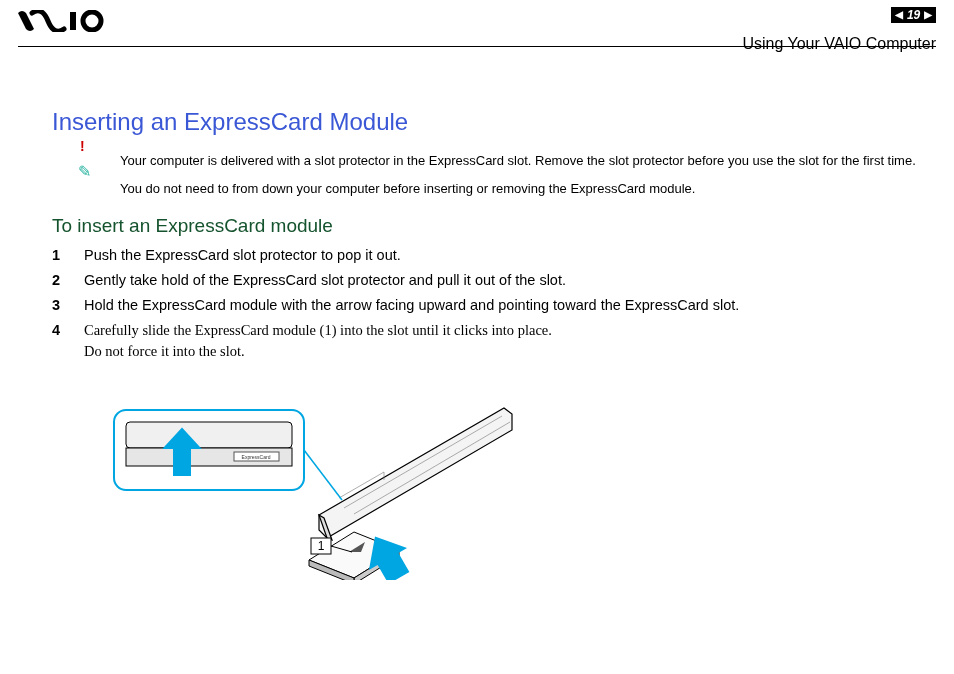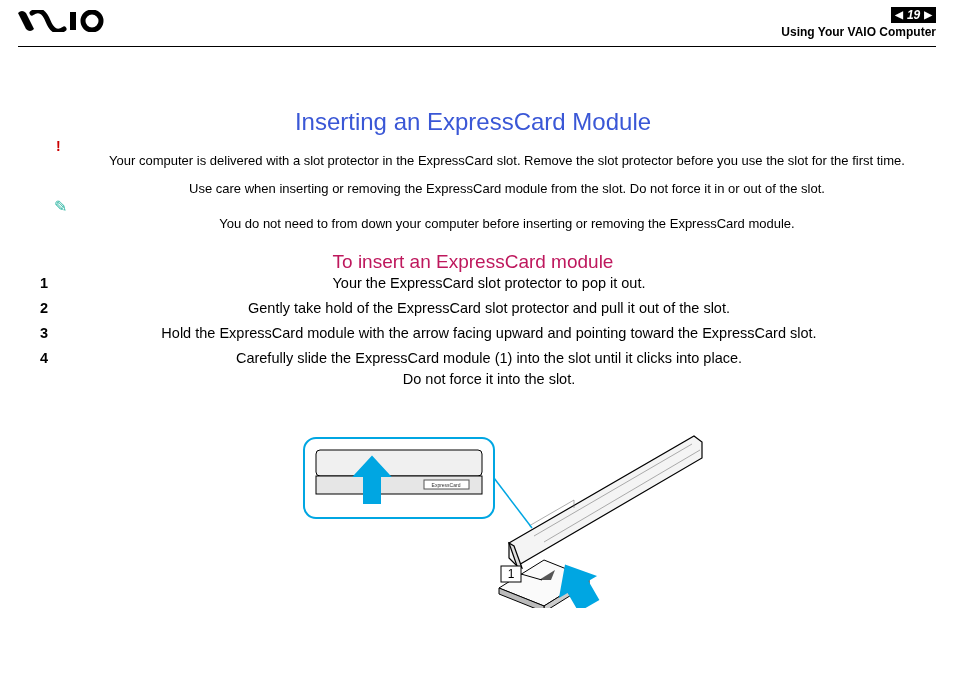--- a/index.html
+++ b/index.html
@@ -3,32 +3,32 @@
 <meta charset="utf-8">
 <style>
   * { box-sizing: border-box; margin: 0; padding: 0; }
   html, body { width: 954px; height: 674px; font-family: Arial, Helvetica, sans-serif; background: #fff; color: #000; }
   .page { position: relative; width: 954px; height: 674px; }
   .header { position: relative; height: 48px; }
   .logo { position: absolute; left: 18px; top: 10px; }
   .hdr-right { position: absolute; right: 18px; top: 4px; text-align: right; }
   .pagenav { display: inline-flex; align-items: center; background: #000; color: #fff; padding: 1px 4px; font-size: 12px; font-style: italic; font-weight: bold; gap: 4px; }
   .pagenav .tri { font-style: normal; font-size: 10px; }
-  .section-label { font-size: 12px; font-weight: bold; margin-top: 2px; }
+  .section-label { font-size: 16px; font-weight: normal; margin-top: 12px; }
   .rule { position: absolute; left: 18px; right: 18px; top: 46px; border-top: 1px solid #000; }
-  .content { position: absolute; left: 28px; right: 36px; top: 108px; text-align: center; }
+  .content { position: absolute; left: 52px; right: 36px; top: 108px; }
   h1.title { color: #3a57d6; font-weight: 500; font-size: 24px; margin-bottom: 16px; }
   .indent { margin-left: 32px; }
   .warn-row { position: relative; margin-bottom: 10px; }
   .warn-mark { position: absolute; left: -4px; top: -14px; color: #c00; font-weight: bold; font-size: 14px; }
   .body-text { font-size: 13px; line-height: 1.35; margin-left: 36px; }
   .para2 { margin-top: 10px; margin-bottom: 18px; }
   .note-row { position: relative; margin-bottom: 18px; }
   .note-mark { position: absolute; left: -6px; top: -18px; color: #26b3a0; font-size: 16px; }
-  h2.subhead { color: #be185d; font-weight: 400; font-size: 19px; margin-bottom: 0; }
+  h2.subhead { color: #14532d; font-weight: 400; font-size: 19px; margin-bottom: 8px; }
   ol.steps { list-style: none; margin-left: 0; }
   ol.steps li { display: flex; font-size: 14.5px; line-height: 1.45; margin-bottom: 4px; }
   ol.steps .num { font-weight: bold; width: 32px; flex: 0 0 32px; }
   ol.steps .txt { flex: 1; }
   .figure { margin-top: 18px; margin-left: 32px; }
   .arrow-up { fill: #00a6e2; }
 </style>
 </head>
 <body>
 
@@ -55,45 +55,44 @@
   </div>
 
   <div class="content">
     <h1 class="title">Inserting an ExpressCard Module</h1>
 
     <div class="indent">
       <div class="warn-row">
         <span class="warn-mark">!</span>
         <div class="body-text">Your computer is delivered with a slot protector in the ExpressCard slot. Remove the slot protector before you use the slot for the first time.</div>
       </div>
-      <div class="body-text para2">Use care when inserting or removing the ExpressCard module from the slot. Do not force it in or out of the slot.</div>
       <div class="note-row">
         <span class="note-mark">✎</span>
         <div class="body-text">You do not need to from down your computer before inserting or removing the ExpressCard module.</div>
       </div>
     </div>
 
     <h2 class="subhead">To insert an ExpressCard module</h2>
 
     <ol class="steps">
       <li>
         <span class="num">1</span>
-        <span class="txt">Your the ExpressCard slot protector to pop it out.</span>
+        <span class="txt">Push the ExpressCard slot protector to pop it out.</span>
       </li>
       <li>
         <span class="num">2</span>
         <span class="txt">Gently take hold of the ExpressCard slot protector and pull it out of the slot.</span>
       </li>
       <li>
         <span class="num">3</span>
         <span class="txt">Hold the ExpressCard module with the arrow facing upward and pointing toward the ExpressCard slot.</span>
       </li>
       <li>
         <span class="num">4</span>
-        <span class="txt" style="white-space:pre-line;">Carefully slide the ExpressCard module (1) into the slot until it clicks into place.
+        <span class="txt" style="white-space:pre-line;font-family:Liberation Serif, serif;">Carefully slide the ExpressCard module (1) into the slot until it clicks into place.
 Do not force it into the slot.</span>
       </li>
     </ol>
 
     <div class="figure">
       <svg width="430" height="200" viewBox="0 0 430 200">
 
         <g stroke="#000" stroke-width="1.2" fill="#fff">
           <path d="M235 135 L420 28 L428 34 L428 50 L243 158 L235 150 Z" fill="#f4f4f4"></path>
 

